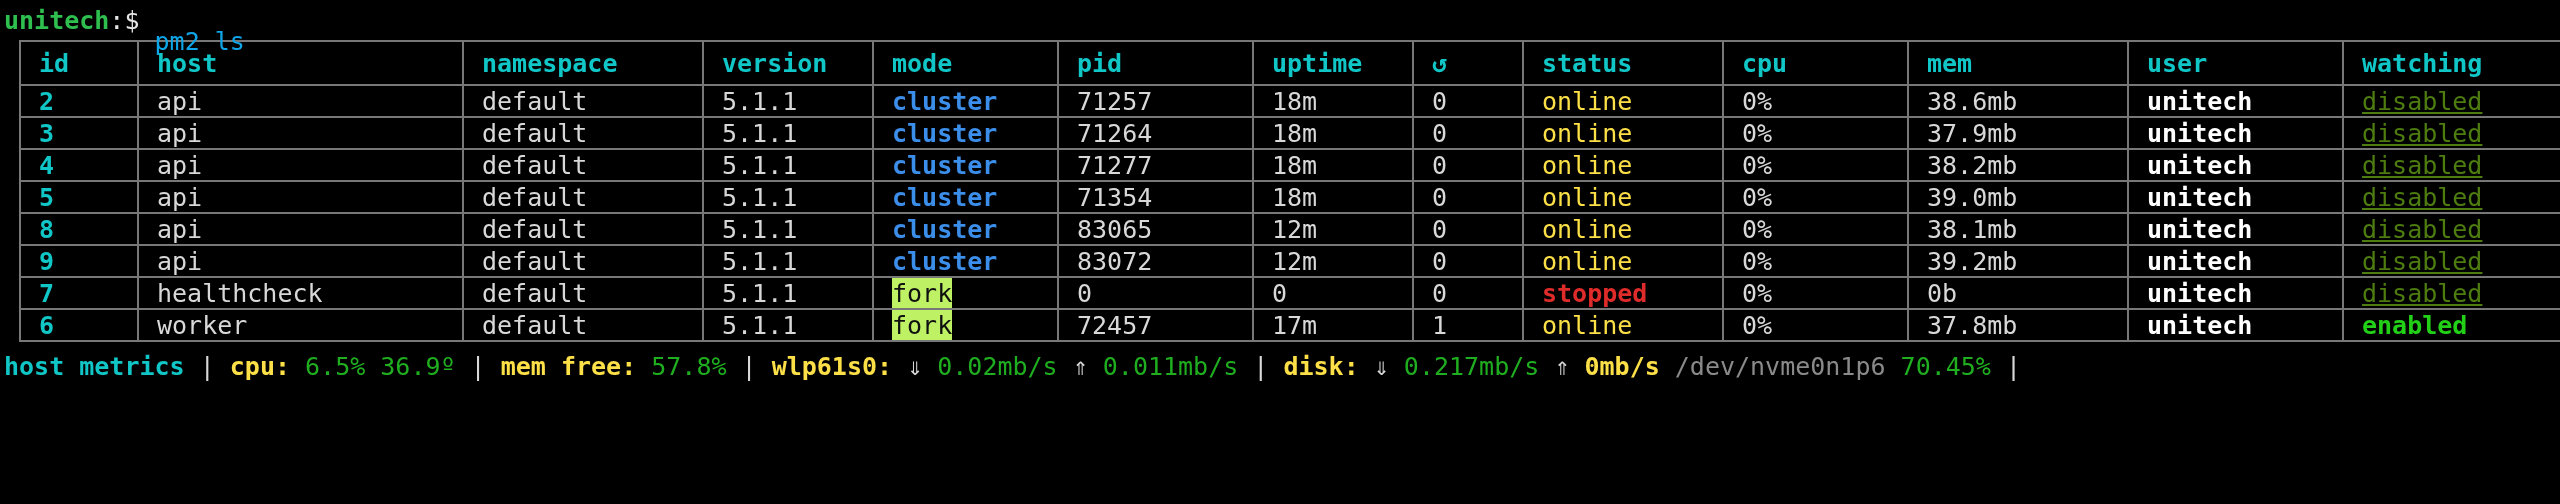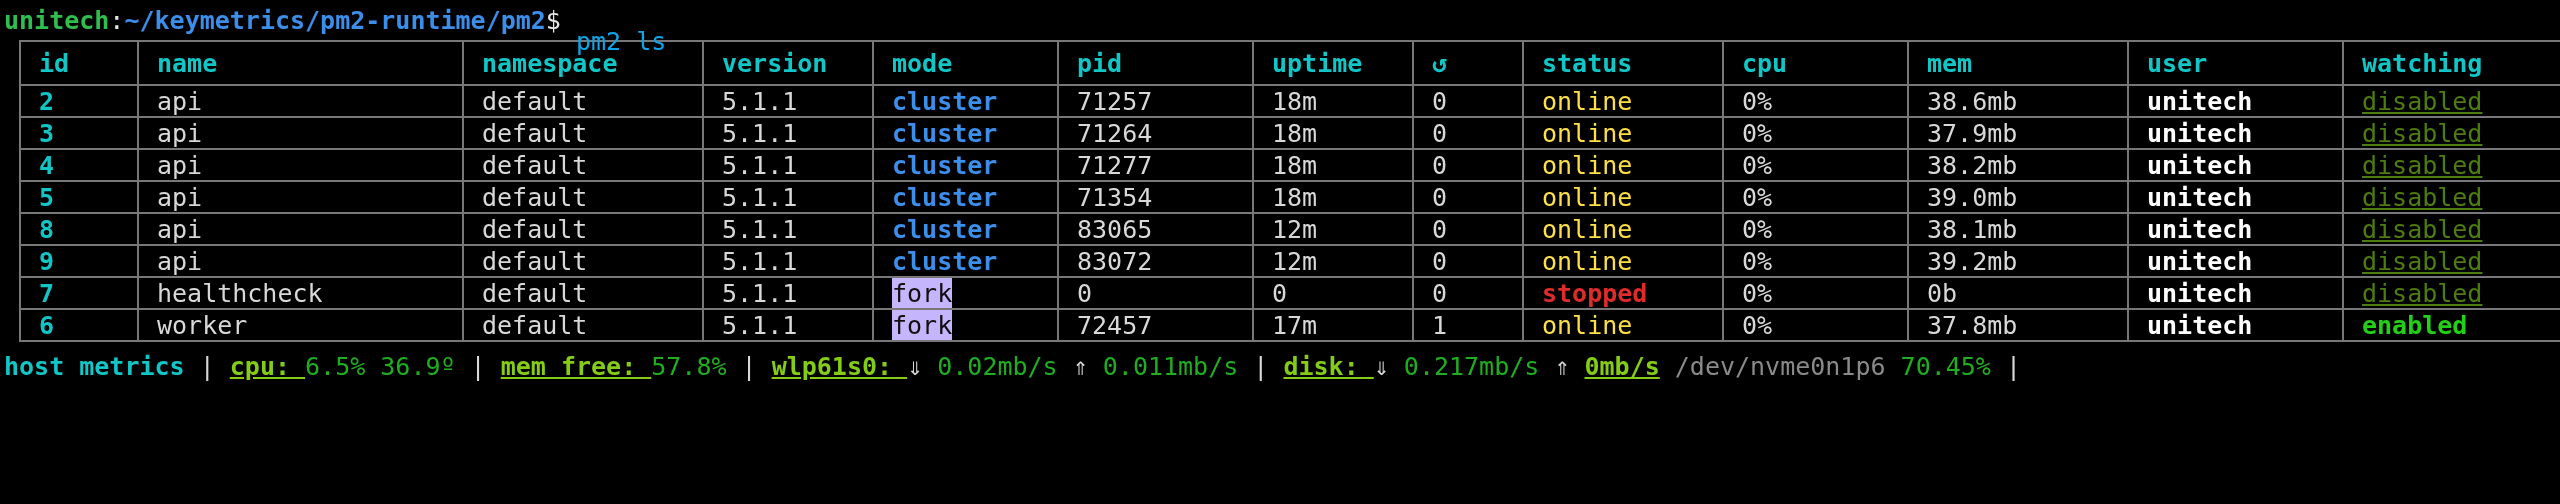--- a/index.html
+++ b/index.html
@@ -72,49 +72,49 @@
   col.c-status    { width: 200px; }
   col.c-cpu       { width: 185px; }
   col.c-mem       { width: 220px; }
   col.c-user      { width: 215px; }
   col.c-watching  { width: 221px; }
 
   
   .v-id       { color: #11c6c6; font-weight: bold; }
   .v-plain    { color: #d8d8d8; }
   .v-cluster  { color: #3b8eea; font-weight: bold; }
-  .v-fork     { color: #101010; background: #c4b5fd; font-weight: normal; padding: 1px 0; }
+  .v-fork     { color: #101010; background: #bef264; font-weight: normal; padding: 1px 0; }
   .v-online   { color: #fde047; font-weight: normal; }
   .v-stopped  { color: #e02b2b; font-weight: bold; }
   .v-user     { color: #ffffff; font-weight: bold; }
   .v-disabled { color: #4d7c0f; text-decoration: underline; }
   .v-enabled  { color: #23d018; font-weight: bold; }
 
   
   #host-metrics {
     height: 44px;
     display: flex;
     align-items: center;
     padding-left: 4px;
     white-space: pre;
     font-size: 25px;
     margin-top: 2px;
   }
   .hm-title { color: #11c6c6; font-weight: bold; }
   .hm-sep   { color: #d8d8d8; }
-  .hm-label { color: #84cc16; font-weight: bold; text-decoration: underline; }
+  .hm-label { color: #fde047; font-weight: bold; }
   .hm-val   { color: #1fae1f; }
   .hm-arrow { color: #d8d8d8; }
   .hm-dim   { color: #8a8a8a; }
 </style>
 </head>
 <body>
 
 <div id="prompt-line">
-  <span class="p-user">unitech</span><span class="p-colon">:</span><span class="p-path">~/keymetrics/pm2-runtime/pm2</span><span class="p-dollar">$</span><span class="p-cmd"> pm2 ls</span>
+  <span class="p-user">unitech</span><span class="p-colon">:</span><span class="p-dollar">$</span><span class="p-cmd"> pm2 ls</span>
 </div>
 
 <div id="pm2-table-wrap">
   <table class="pm2">
     <colgroup>
       <col class="c-id">
         <col class="c-name">
         <col class="c-namespace">
         <col class="c-version">
       <col class="c-mode">
@@ -123,21 +123,21 @@
         <col class="c-restart">
       <col class="c-status">
         <col class="c-cpu">
         <col class="c-mem">
         <col class="c-user">
         <col class="c-watching">
     </colgroup>
     <thead>
       <tr>
         <th>id</th>
-        <th>name</th>
+        <th>host</th>
         <th>namespace</th>
         <th>version</th>
         <th>mode</th>
         <th>pid</th>
         <th>uptime</th>
         <th>↺</th>
         <th>status</th>
         <th>cpu</th>
         <th>mem</th>
         <th>user</th>

